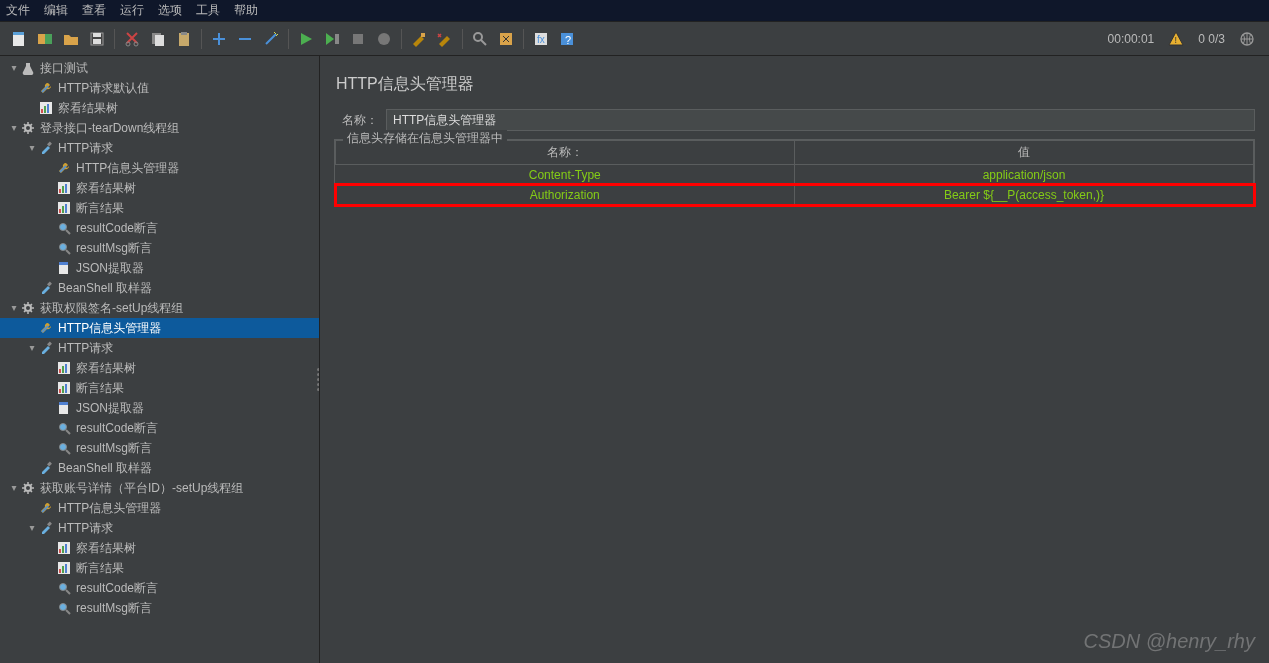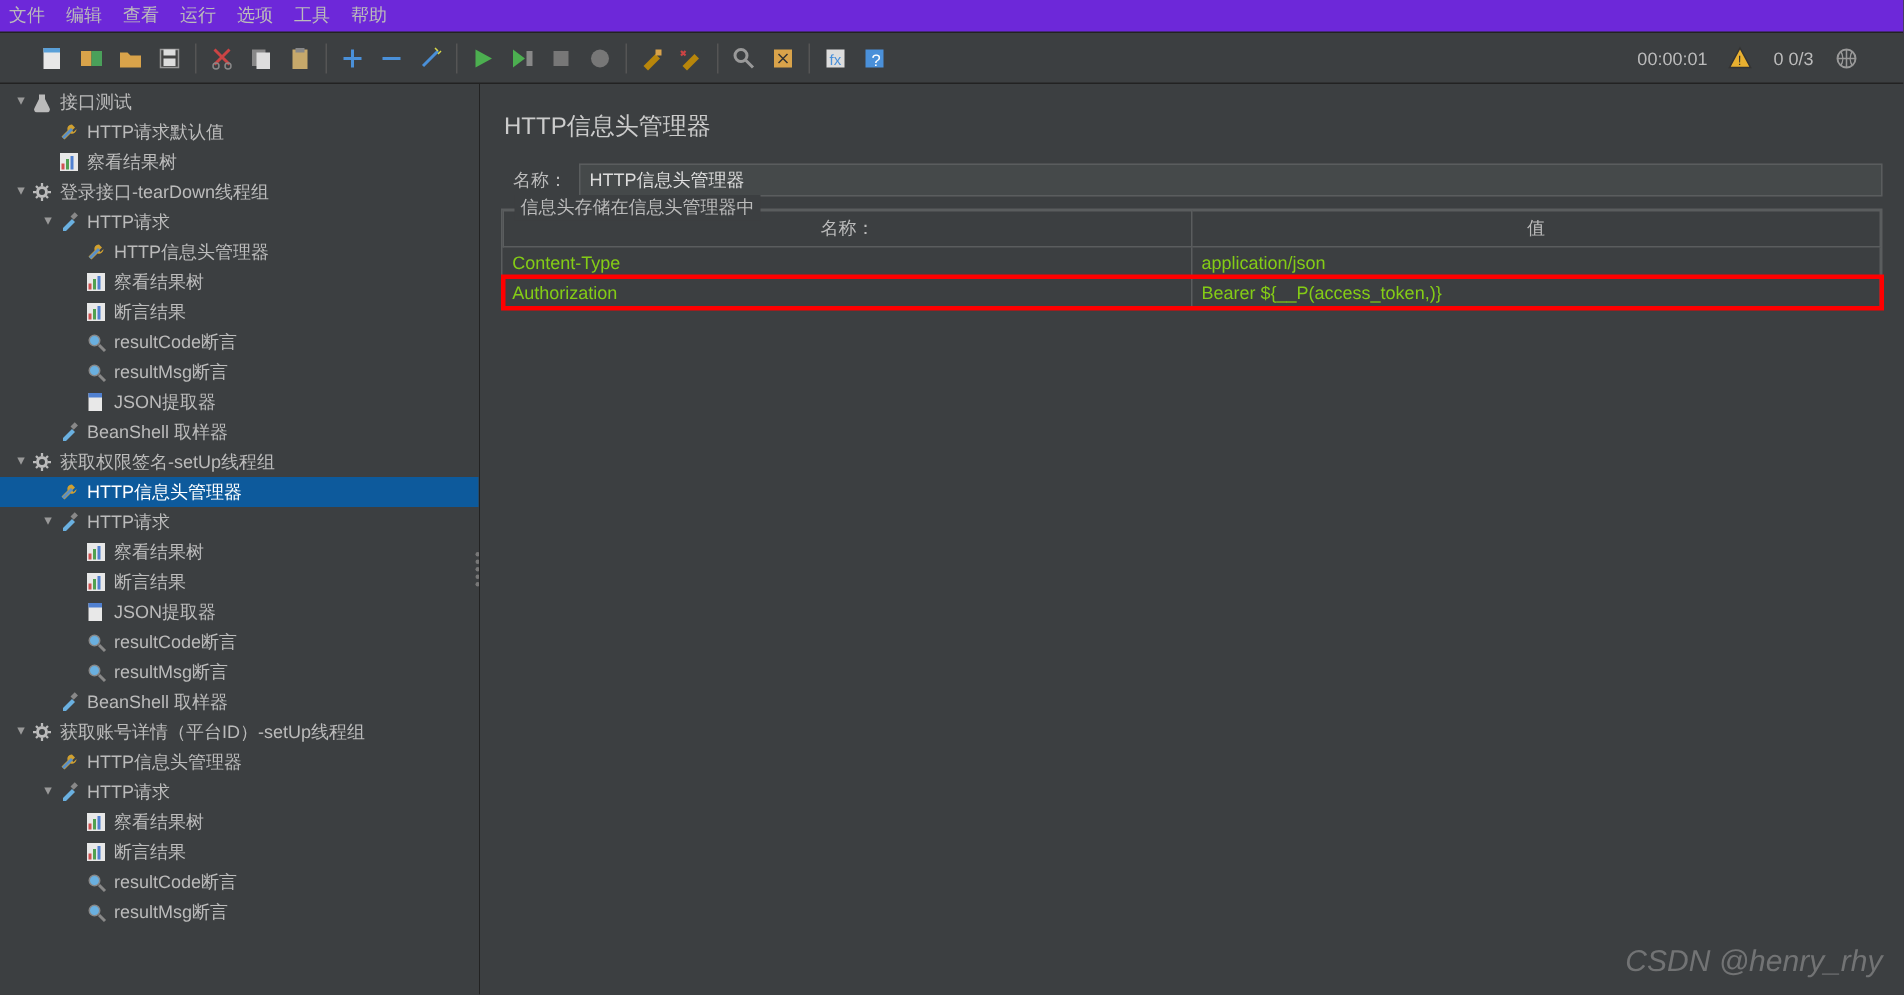--- a/index.html
+++ b/index.html
@@ -1,36 +1,36 @@
 <!DOCTYPE html>
 <html><head>
 <meta charset="utf-8">
 <style>
   * { box-sizing: border-box; margin: 0; padding: 0; font-family: "Microsoft YaHei", Arial, sans-serif; }
   body { width: 1269px; height: 663px; background: #3c3f41; color: #bbbbbb; overflow: hidden; font-size: 12px; }
-  .menubar { height: 22px; background: #6d28d9; border-bottom: 1px solid #222; display: flex; align-items: center; padding: 0 6px; gap: 14px; }
+  .menubar { height: 22px; background: #0f172a; border-bottom: 1px solid #222; display: flex; align-items: center; padding: 0 6px; gap: 14px; }
   .menubar span { font-size: 12px; color: #bbbbbb; cursor: default; }
-  .toolbar { height: 34px; background: #3c3f41; border-bottom: 1px solid #222; display: flex; align-items: center; padding: 0 22px; }
+  .toolbar { height: 34px; background: #3c3f41; border-bottom: 1px solid #222; display: flex; align-items: center; padding: 0 6px; }
   .tb-btn { width: 26px; height: 26px; display: flex; align-items: center; justify-content: center; cursor: pointer; }
   .tb-sep { width: 1px; height: 20px; background: #555; margin: 0 4px; }
   .tb-spacer { flex: 1; }
   .tb-right { display: flex; align-items: center; gap: 14px; font-size: 12px; color: #bbb; padding-right: 8px;}
   .content { display: flex; height: calc(663px - 22px - 34px); }
   .tree { width: 320px; background: #3c3f41; border-right: 1px solid #222; overflow: auto; padding-top: 2px; position: relative;}
   .tree-row { display: flex; align-items: center; height: 20px; line-height: 20px; white-space: nowrap; cursor: default; }
   .tree-row.selected { background: #0d5a9c; color: #fff; }
   .tw { width: 12px; text-align: center; color: #999; font-size: 10px; }
   .ticon { width: 16px; height: 16px; display: inline-flex; align-items: center; justify-content: center; margin-right: 4px; flex-shrink: 0;}
   .tlabel { font-size: 12px; }
   .main { flex: 1; background: #3c3f41; padding: 10px 14px; position: relative; }
   .main-title { font-size: 16px; color: #cccccc; margin: 8px 0 14px 2px; }
   .form-row { display: flex; align-items: center; margin-bottom: 8px; }
   .form-row label { width: 52px; text-align: right; padding-right: 8px; font-size: 12px; color: #bbb; }
   .form-row input { flex: 1; height: 22px; background: #45494a; border: 1px solid #5a5d5e; color: #ddd; padding: 0 6px; font-size: 12px; }
-  .fieldset { border: 1px solid #5a5d5e; margin-top: 6px; padding: 0; position: relative; }
+  .fieldset { border: 1px solid #5a5d5e; margin-top: 6px; padding: 0; position: relative; text-align: center; }
   .fieldset-legend { position: absolute; top: -10px; left: 8px; background: #3c3f41; padding: 0 4px; font-size: 12px; color: #bbb; }
   .htable { width: 100%; border-collapse: collapse; }
   .htable th { height: 24px; background: #3c3f41; border: 1px solid #5a5d5e; color: #bbb; font-weight: normal; font-size: 12px; }
   .htable td { height: 20px; border-right: 1px solid #5a5d5e; padding: 0 6px; color: #84cc16; font-size: 12px; }
   .row-hl { outline: 3px solid #ff0000; outline-offset: -1px; }
   .drag-handle { position: absolute; right: -4px; top: 50%; width: 6px; height: 40px; display:flex; flex-direction:column; justify-content:center; gap:2px;}
   .drag-handle div{width:3px;height:3px;background:#777;border-radius:50%;}
   .watermark { position: absolute; right: 14px; bottom: 10px; color: rgba(180,180,180,0.45); font-size: 20px; font-style: italic; }
   
   svg { display:block; }

